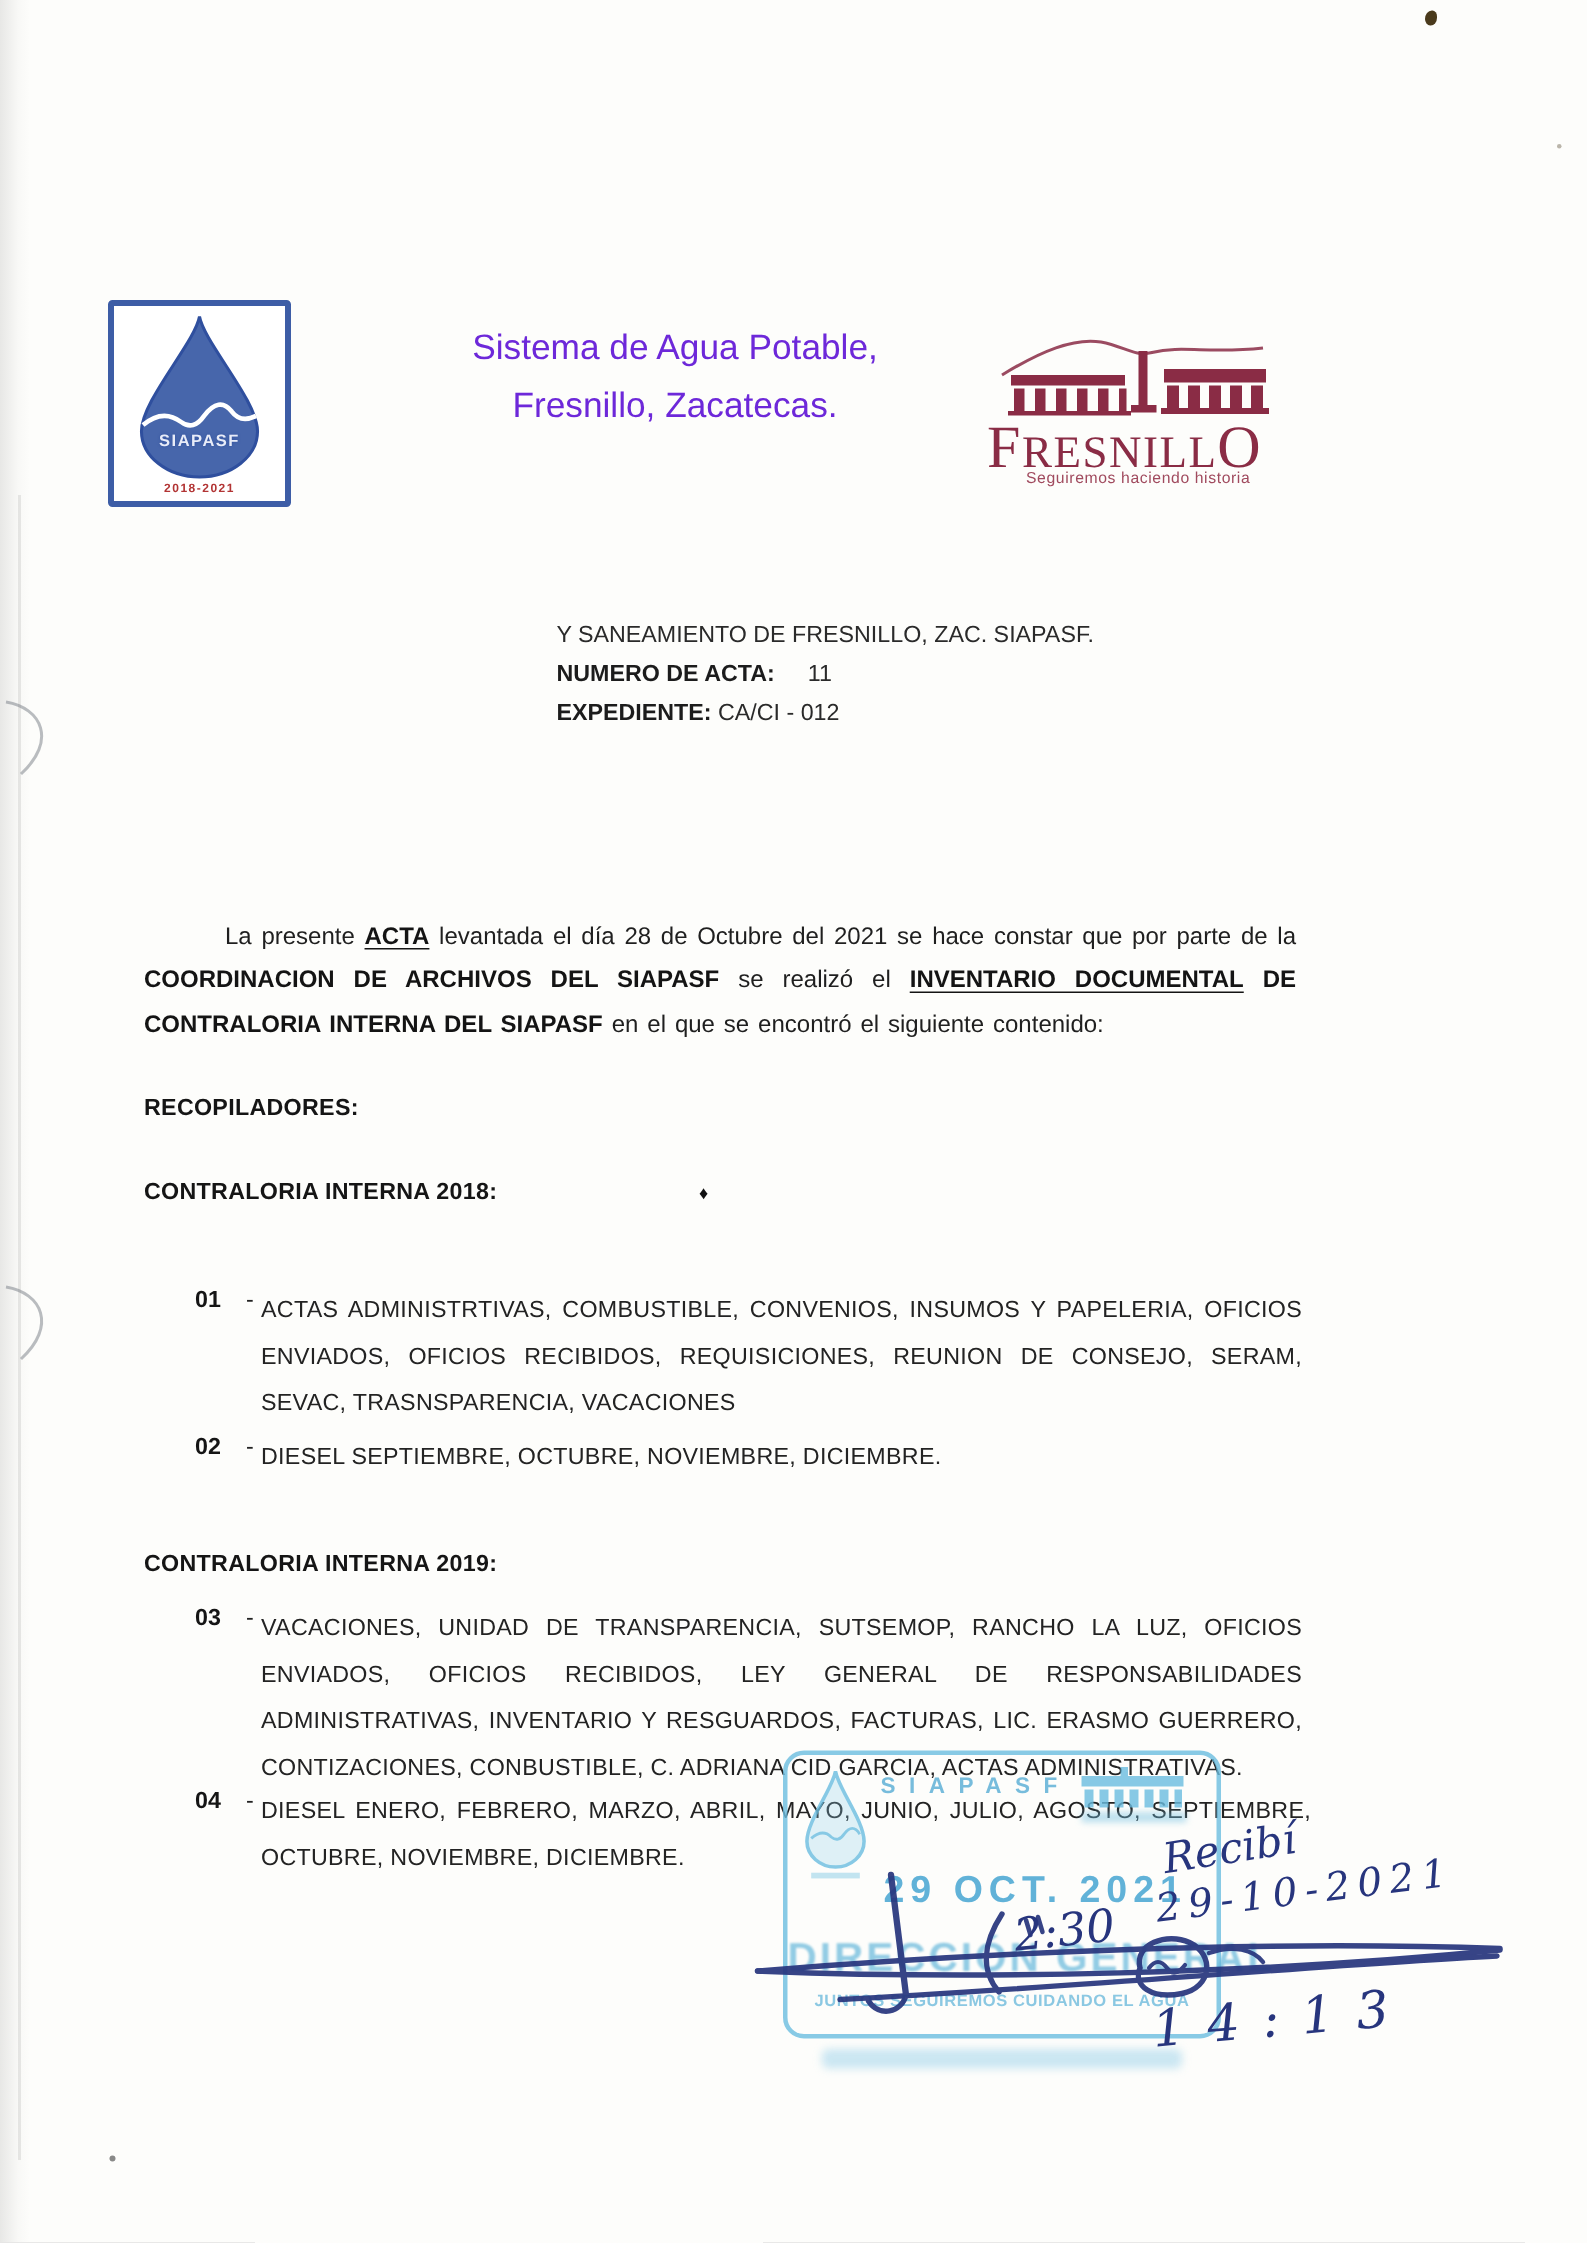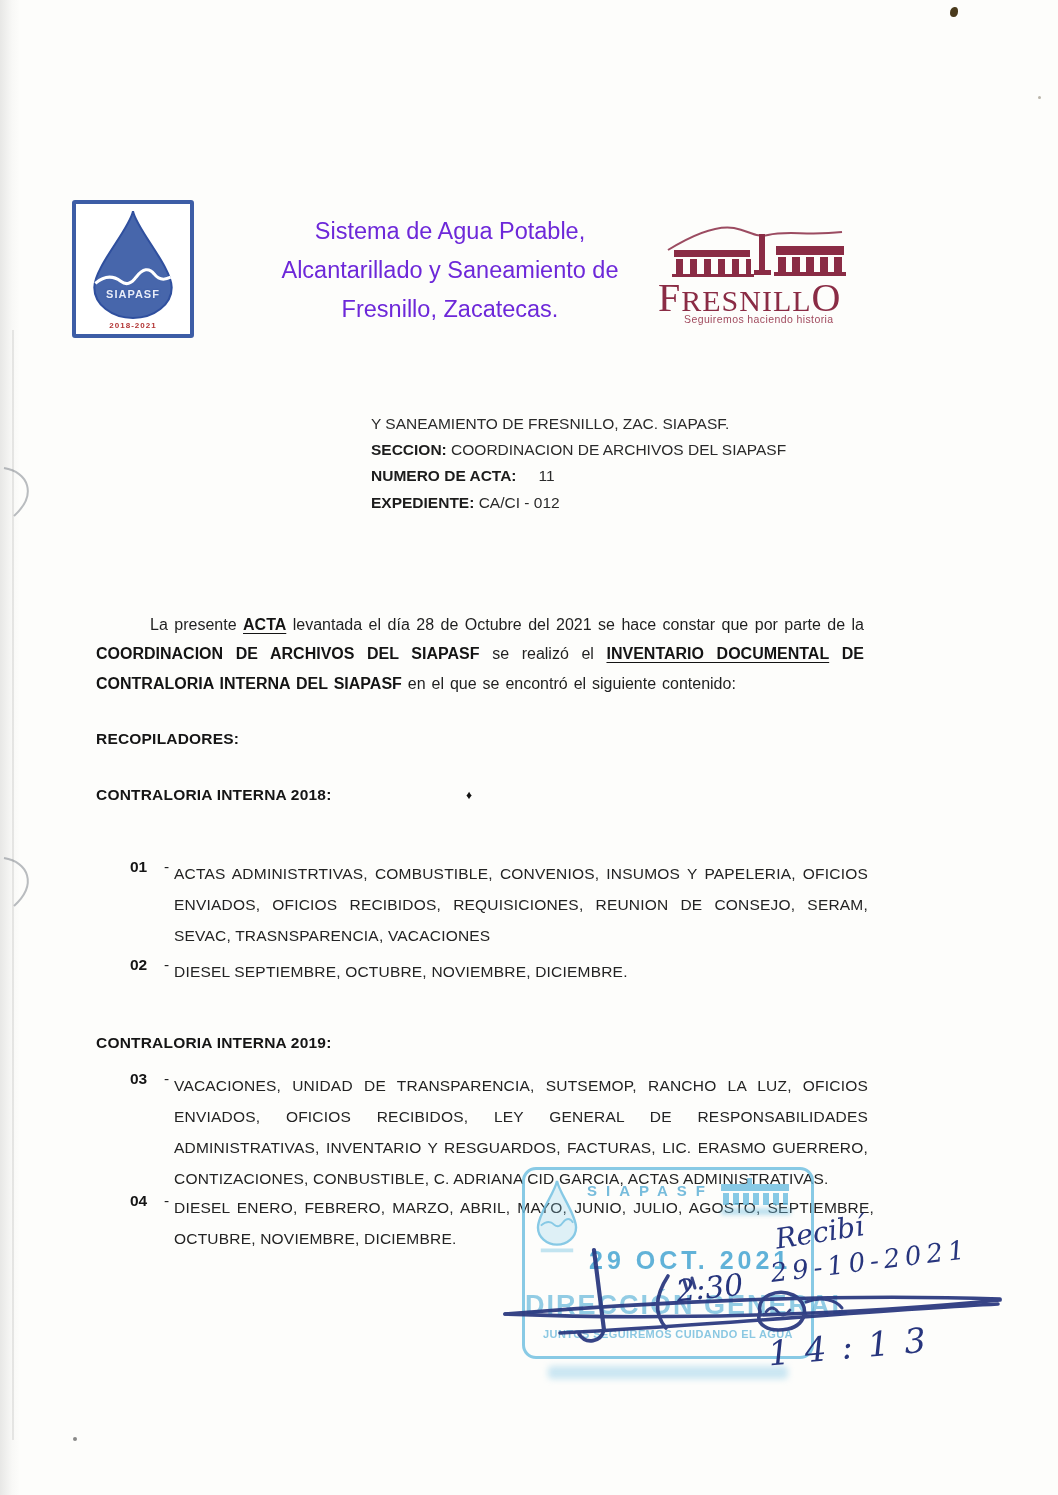--- a/index.html
+++ b/index.html
@@ -103,21 +103,20 @@
     <svg width="102" height="112" viewBox="0 0 100 110">
       <path d="M50,3 C53,20 88,58 88,78 a38,30 0 1 1 -76,0 C12,58 47,20 50,3 Z" fill="#4766ab" stroke="#2f4f9e" stroke-width="2"></path>
       <path d="M13,74 q13,-11 25,-2 q8,6 15,-4 q10,-13 18,-3 q6,8 16,3" fill="none" stroke="#fff" stroke-width="3"></path>
     </svg>
     <div class="abs" style="left:0;right:0;top:84px;text-align:center;font-size:11px;font-weight:bold;color:#e8ecf8;letter-spacing:1px;text-shadow:0 0 2px #2f4f9e;">SIAPASF</div>
     <div class="years">2018-2021</div>
   </div>
 
   <div class="abs org-title">
     <div>Sistema de Agua Potable,</div>
-    <div>Alcantarillado y Saneamiento de</div>
     <div>Fresnillo, Zacatecas.</div>
   </div>
 
   <div class="abs fres">
     <svg width="200" height="58" viewBox="0 0 200 58">
       <path d="M12,30 C38,14 60,5 78,8 C94,11 100,18 112,15 C132,10 150,16 186,12" fill="none" stroke="#8a2c45" stroke-width="2" opacity=".85"></path>
       <rect x="18" y="30" width="76" height="7" fill="#8a2c45"></rect>
       <g fill="#8a2c45">
         <rect x="20" y="39" width="7" height="16"></rect>
           <rect x="34" y="39" width="7" height="16"></rect>
@@ -138,21 +137,20 @@
         <rect x="178" y="37" width="8" height="15"></rect>
       </g>
       <rect x="118" y="52" width="72" height="4" fill="#8a2c45"></rect>
     </svg>
     <div class="name"><span class="big">F</span><span class="mid">RESNILL</span><span class="big">O</span></div>
     <div class="tagline">Seguiremos haciendo historia</div>
   </div>
 
   <div class="abs meta">
     <div><span class="lbl"></span><span>Y SANEAMIENTO DE FRESNILLO, ZAC. SIAPASF.</span></div>
-    <div><span class="lbl">SECCION:</span><span> COORDINACION DE ARCHIVOS DEL SIAPASF</span></div>
     <div><span class="lbl">NUMERO DE ACTA:</span><span class="gap">11</span></div>
     <div><span class="lbl">EXPEDIENTE:</span><span> CA/CI - 012</span></div>
   </div>
 
   <p class="abs intro" style="margin:0;"><span>La presente </span><span class="b u">ACTA</span><span> levantada el día 28 de Octubre del 2021 se hace constar que por parte de la </span><span class="b">COORDINACION DE ARCHIVOS DEL SIAPASF</span><span> se realizó el </span><span class="b u">INVENTARIO DOCUMENTAL</span><span> </span><span class="b">DE CONTRALORIA INTERNA DEL SIAPASF</span><span> en el que se encontró el siguiente contenido:</span></p>
 
   <div class="abs h-bold" style="left:96px;top:730px;">RECOPILADORES:</div>
   <div class="abs h-bold" style="left:96px;top:786px;">CONTRALORIA INTERNA 2018:</div>
   <div class="abs bullet" style="left:466px;top:788px;">♦</div>
 

